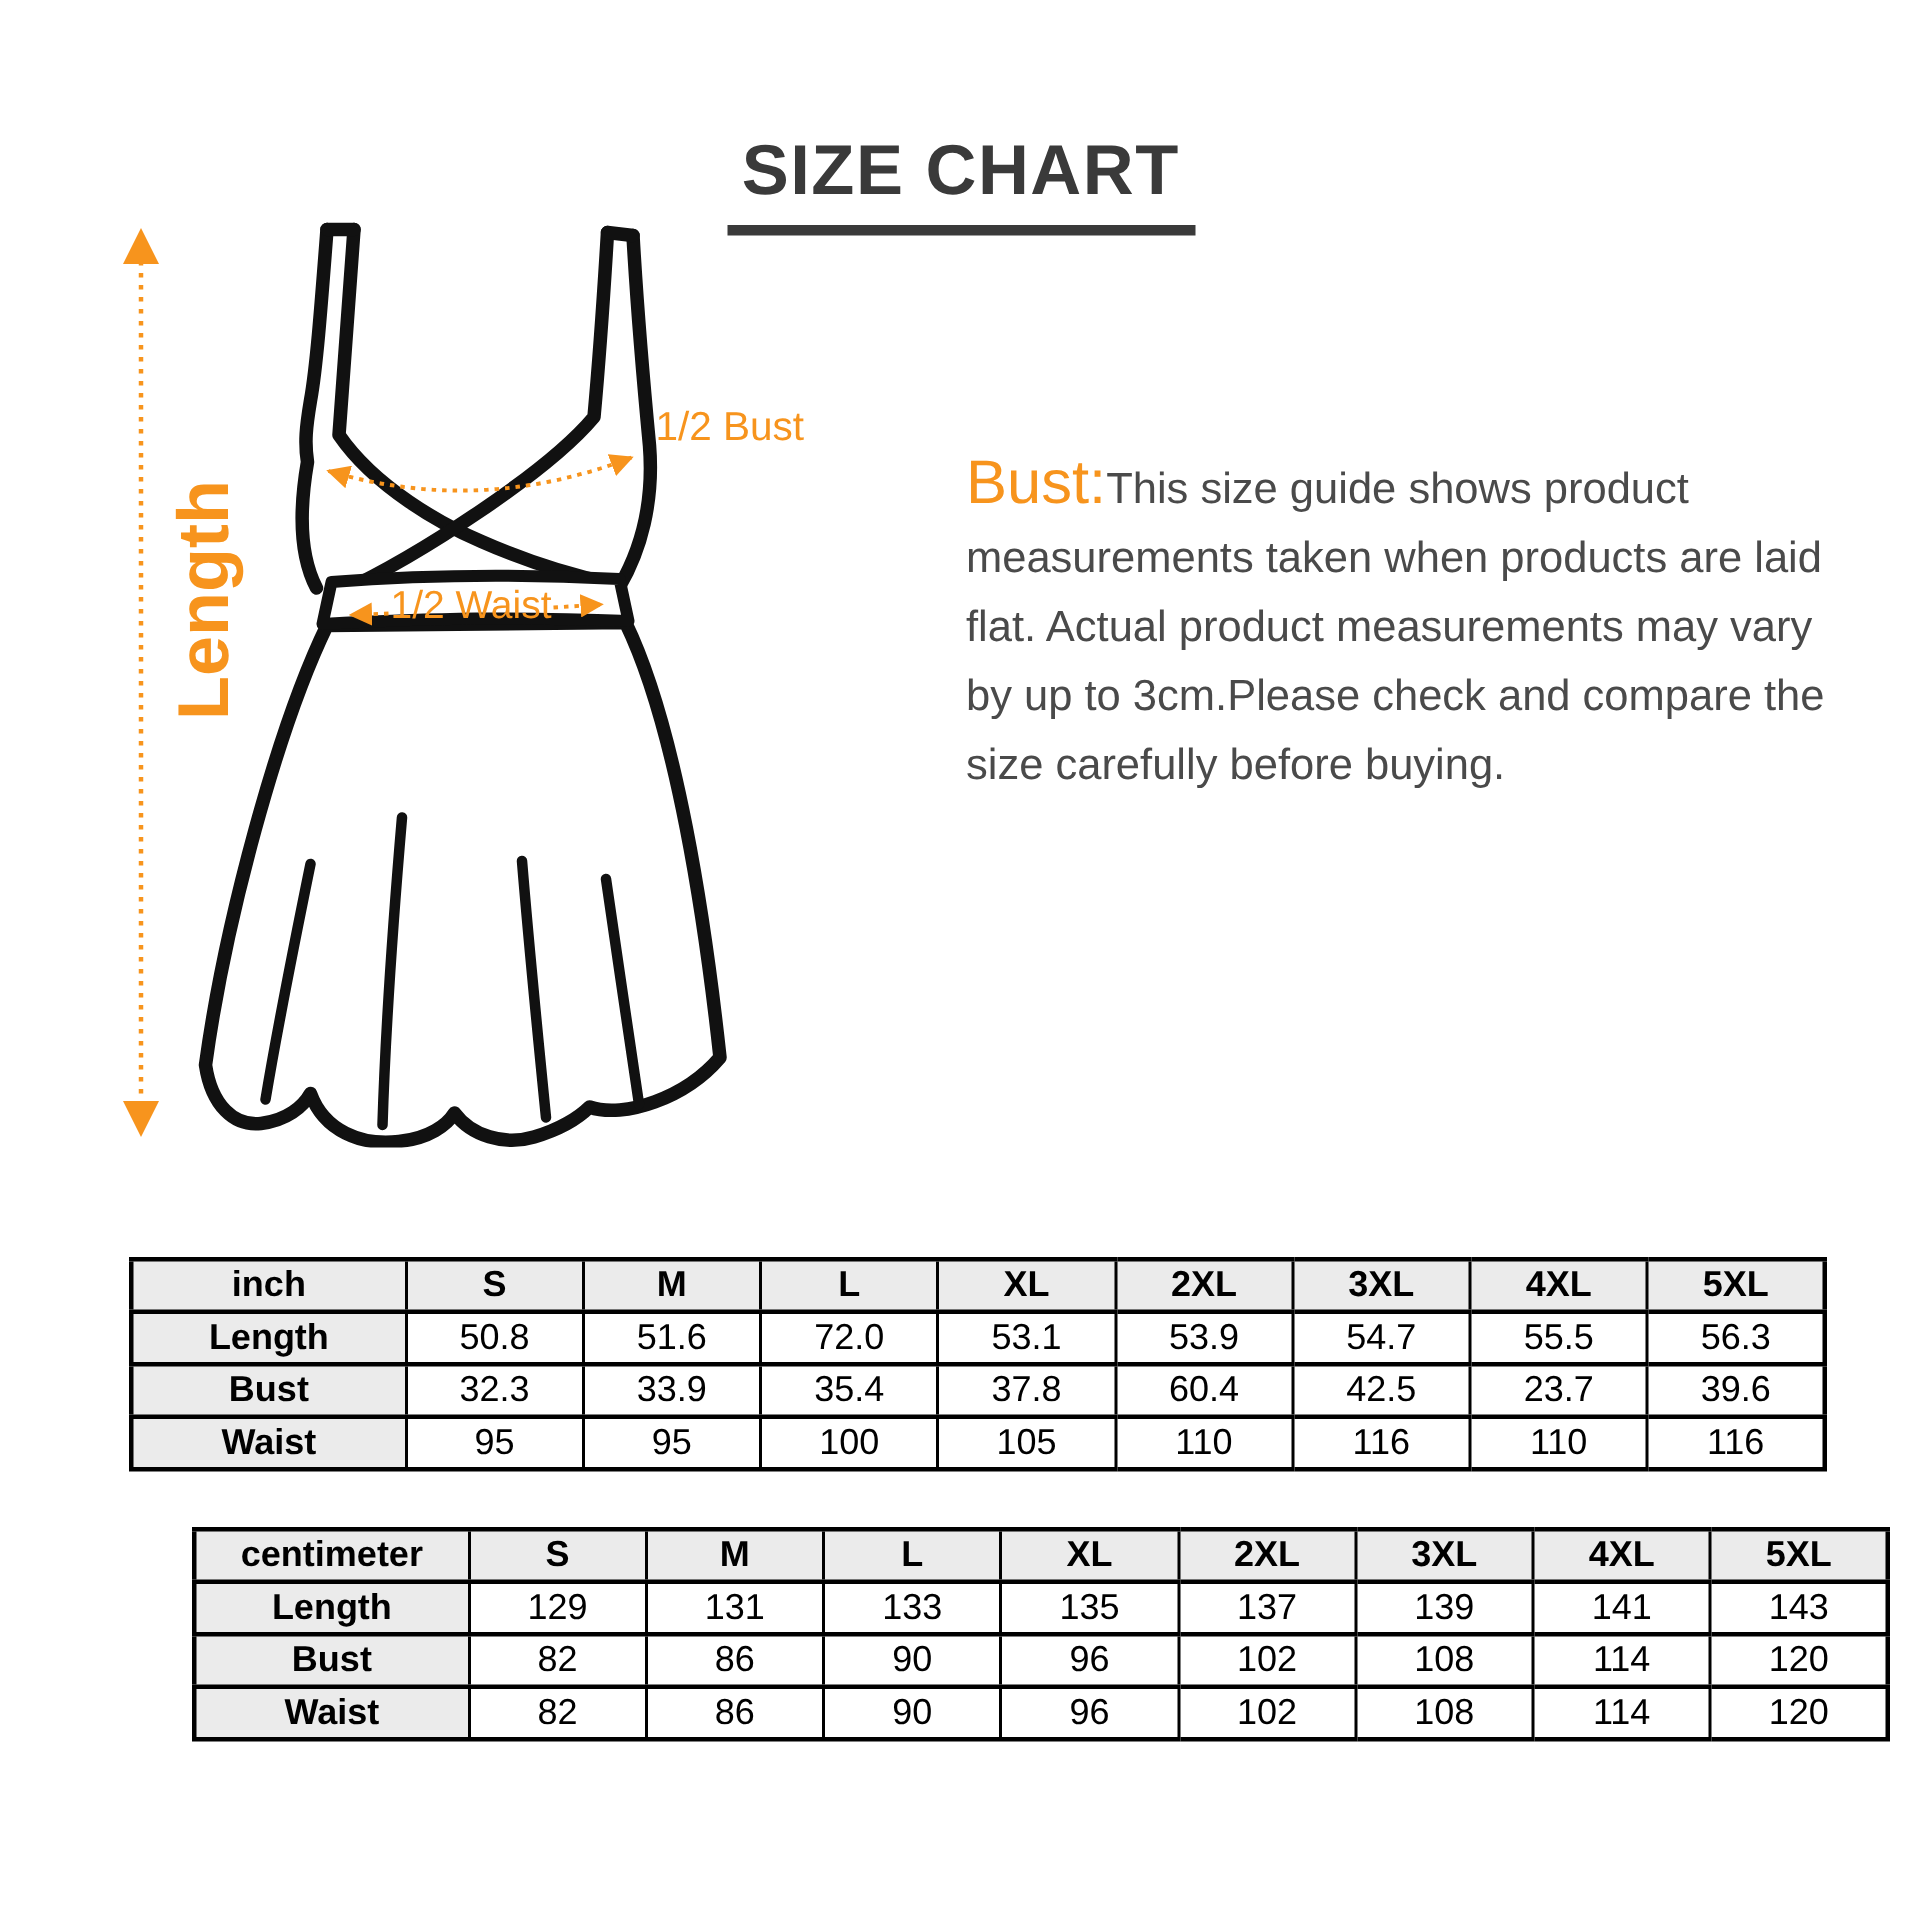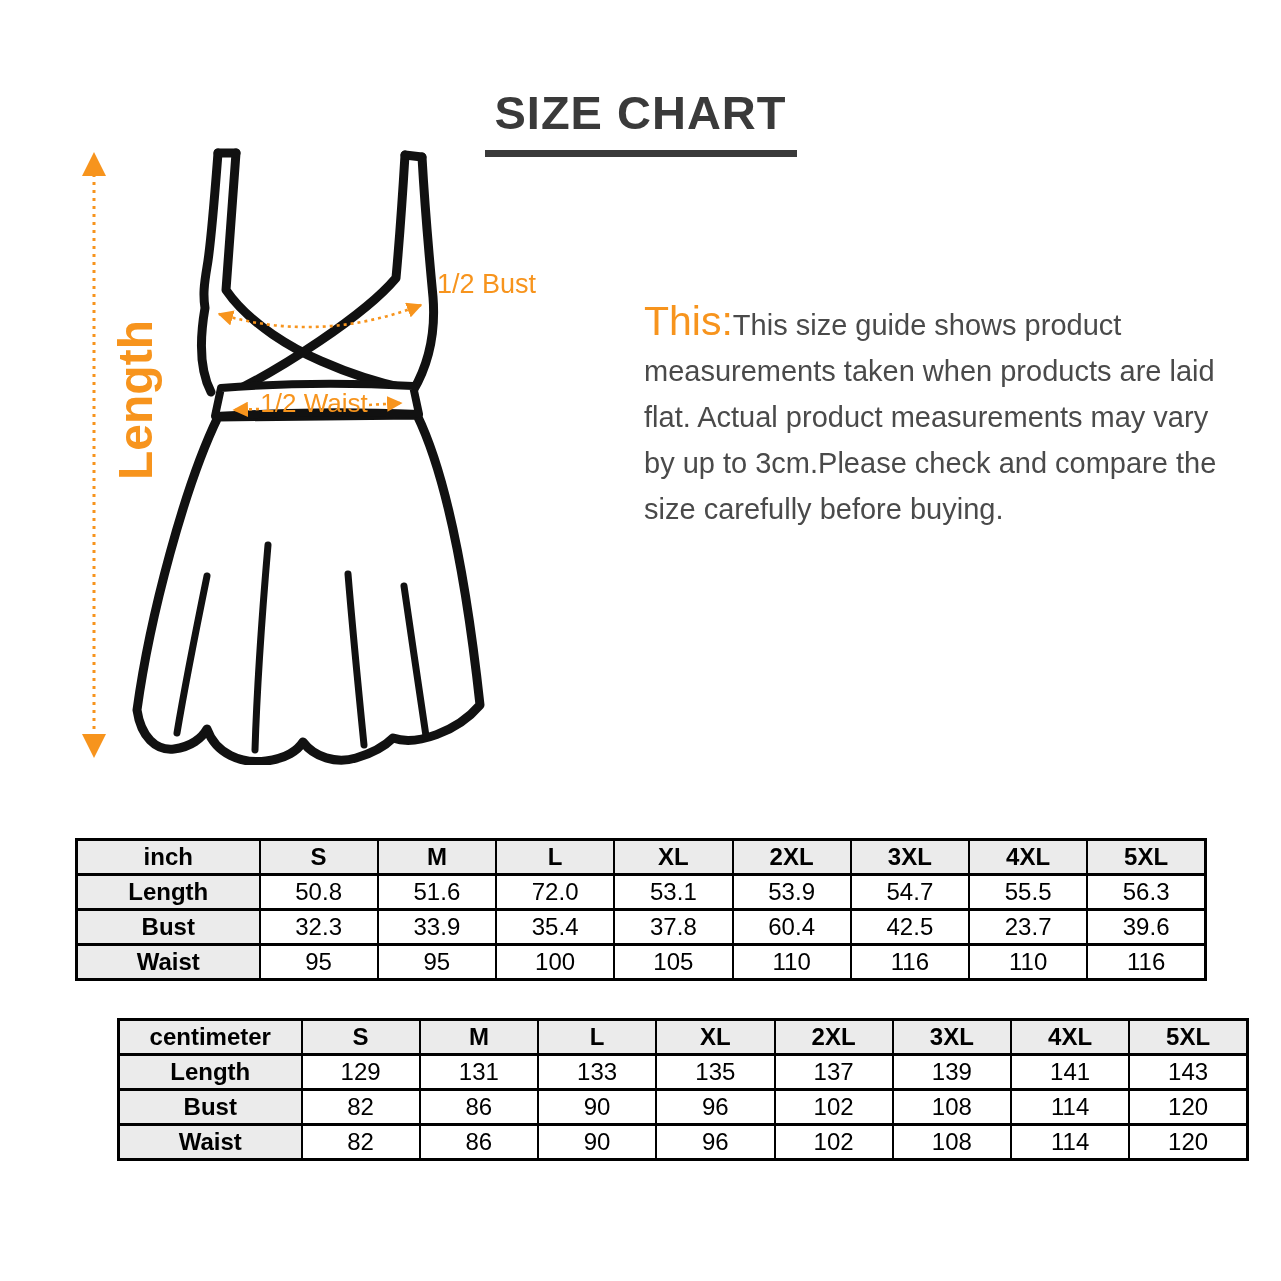--- a/index.html
+++ b/index.html
@@ -17,21 +17,21 @@
   
   .figure{position:absolute;left:55px;top:145px;width:530px;height:620px;}
   
   .note{
     position:absolute;left:644px;top:272px;width:596px;
     font-size:29px;line-height:46px;color:#4a4a4a;text-align:left;
   }
   .note-heading{font-size:41px;color:#f7941d;line-height:1;}
   
   table.size-table{
-    position:absolute;left:75px;width:1132px;
+    position:absolute;left:86px;width:1132px;
     border-collapse:collapse;table-layout:fixed;
     border:3px solid #000;
   }
   #table-inch{top:838px;}
   #table-cm{top:1018px;margin-left:42px;}
   .size-table th,.size-table td{
     border:2px solid #000;border-top-width:3px;border-bottom-width:3px;
     height:32px;text-align:center;vertical-align:middle;
     font-size:24px;background:#fff;color:#000;padding:0;
   }
@@ -88,21 +88,21 @@
   <path fill="#fff" stroke="#111" stroke-width="8" stroke-linejoin="round" d="M166,243 C230,238 300,238 358,241 L364,269 C290,266 235,267 160,271 Z"></path>
 
   <path d="M164,169 Q265,199 366,160" fill="none" stroke="#f7941d" stroke-width="2.6" stroke-dasharray="3 4" marker-start="url(#arrowO)" marker-end="url(#arrowO)"></path>
   <text x="382" y="148" font-size="27" fill="#f7941d">1/2 Bust</text>
 
   <path d="M204,264 L179,265" fill="none" stroke="#f7941d" stroke-width="2.6" stroke-dasharray="3 4" marker-end="url(#arrowO)"></path>
   <path d="M314,260 L346,258" fill="none" stroke="#f7941d" stroke-width="2.6" stroke-dasharray="3 4" marker-end="url(#arrowO)"></path>
   <text x="259" y="267" text-anchor="middle" font-size="26" fill="#f7941d">1/2 Waist</text>
 </svg>
 
-<p class="note"><span class="note-heading">This:</span><span>This size guide shows product measurements taken when products are laid flat. Actual product measurements may vary by up to 3cm.Please check and compare the size carefully before buying.</span></p>
+<p class="note"><span class="note-heading">Bust:</span><span>This size guide shows product measurements taken when products are laid flat. Actual product measurements may vary by up to 3cm.Please check and compare the size carefully before buying.</span></p>
 
 <table id="table-inch" class="size-table">
   <colgroup>
     <col style="width:183px">
       <col>
       <col>
       <col>
       <col>
       <col>
       <col>

